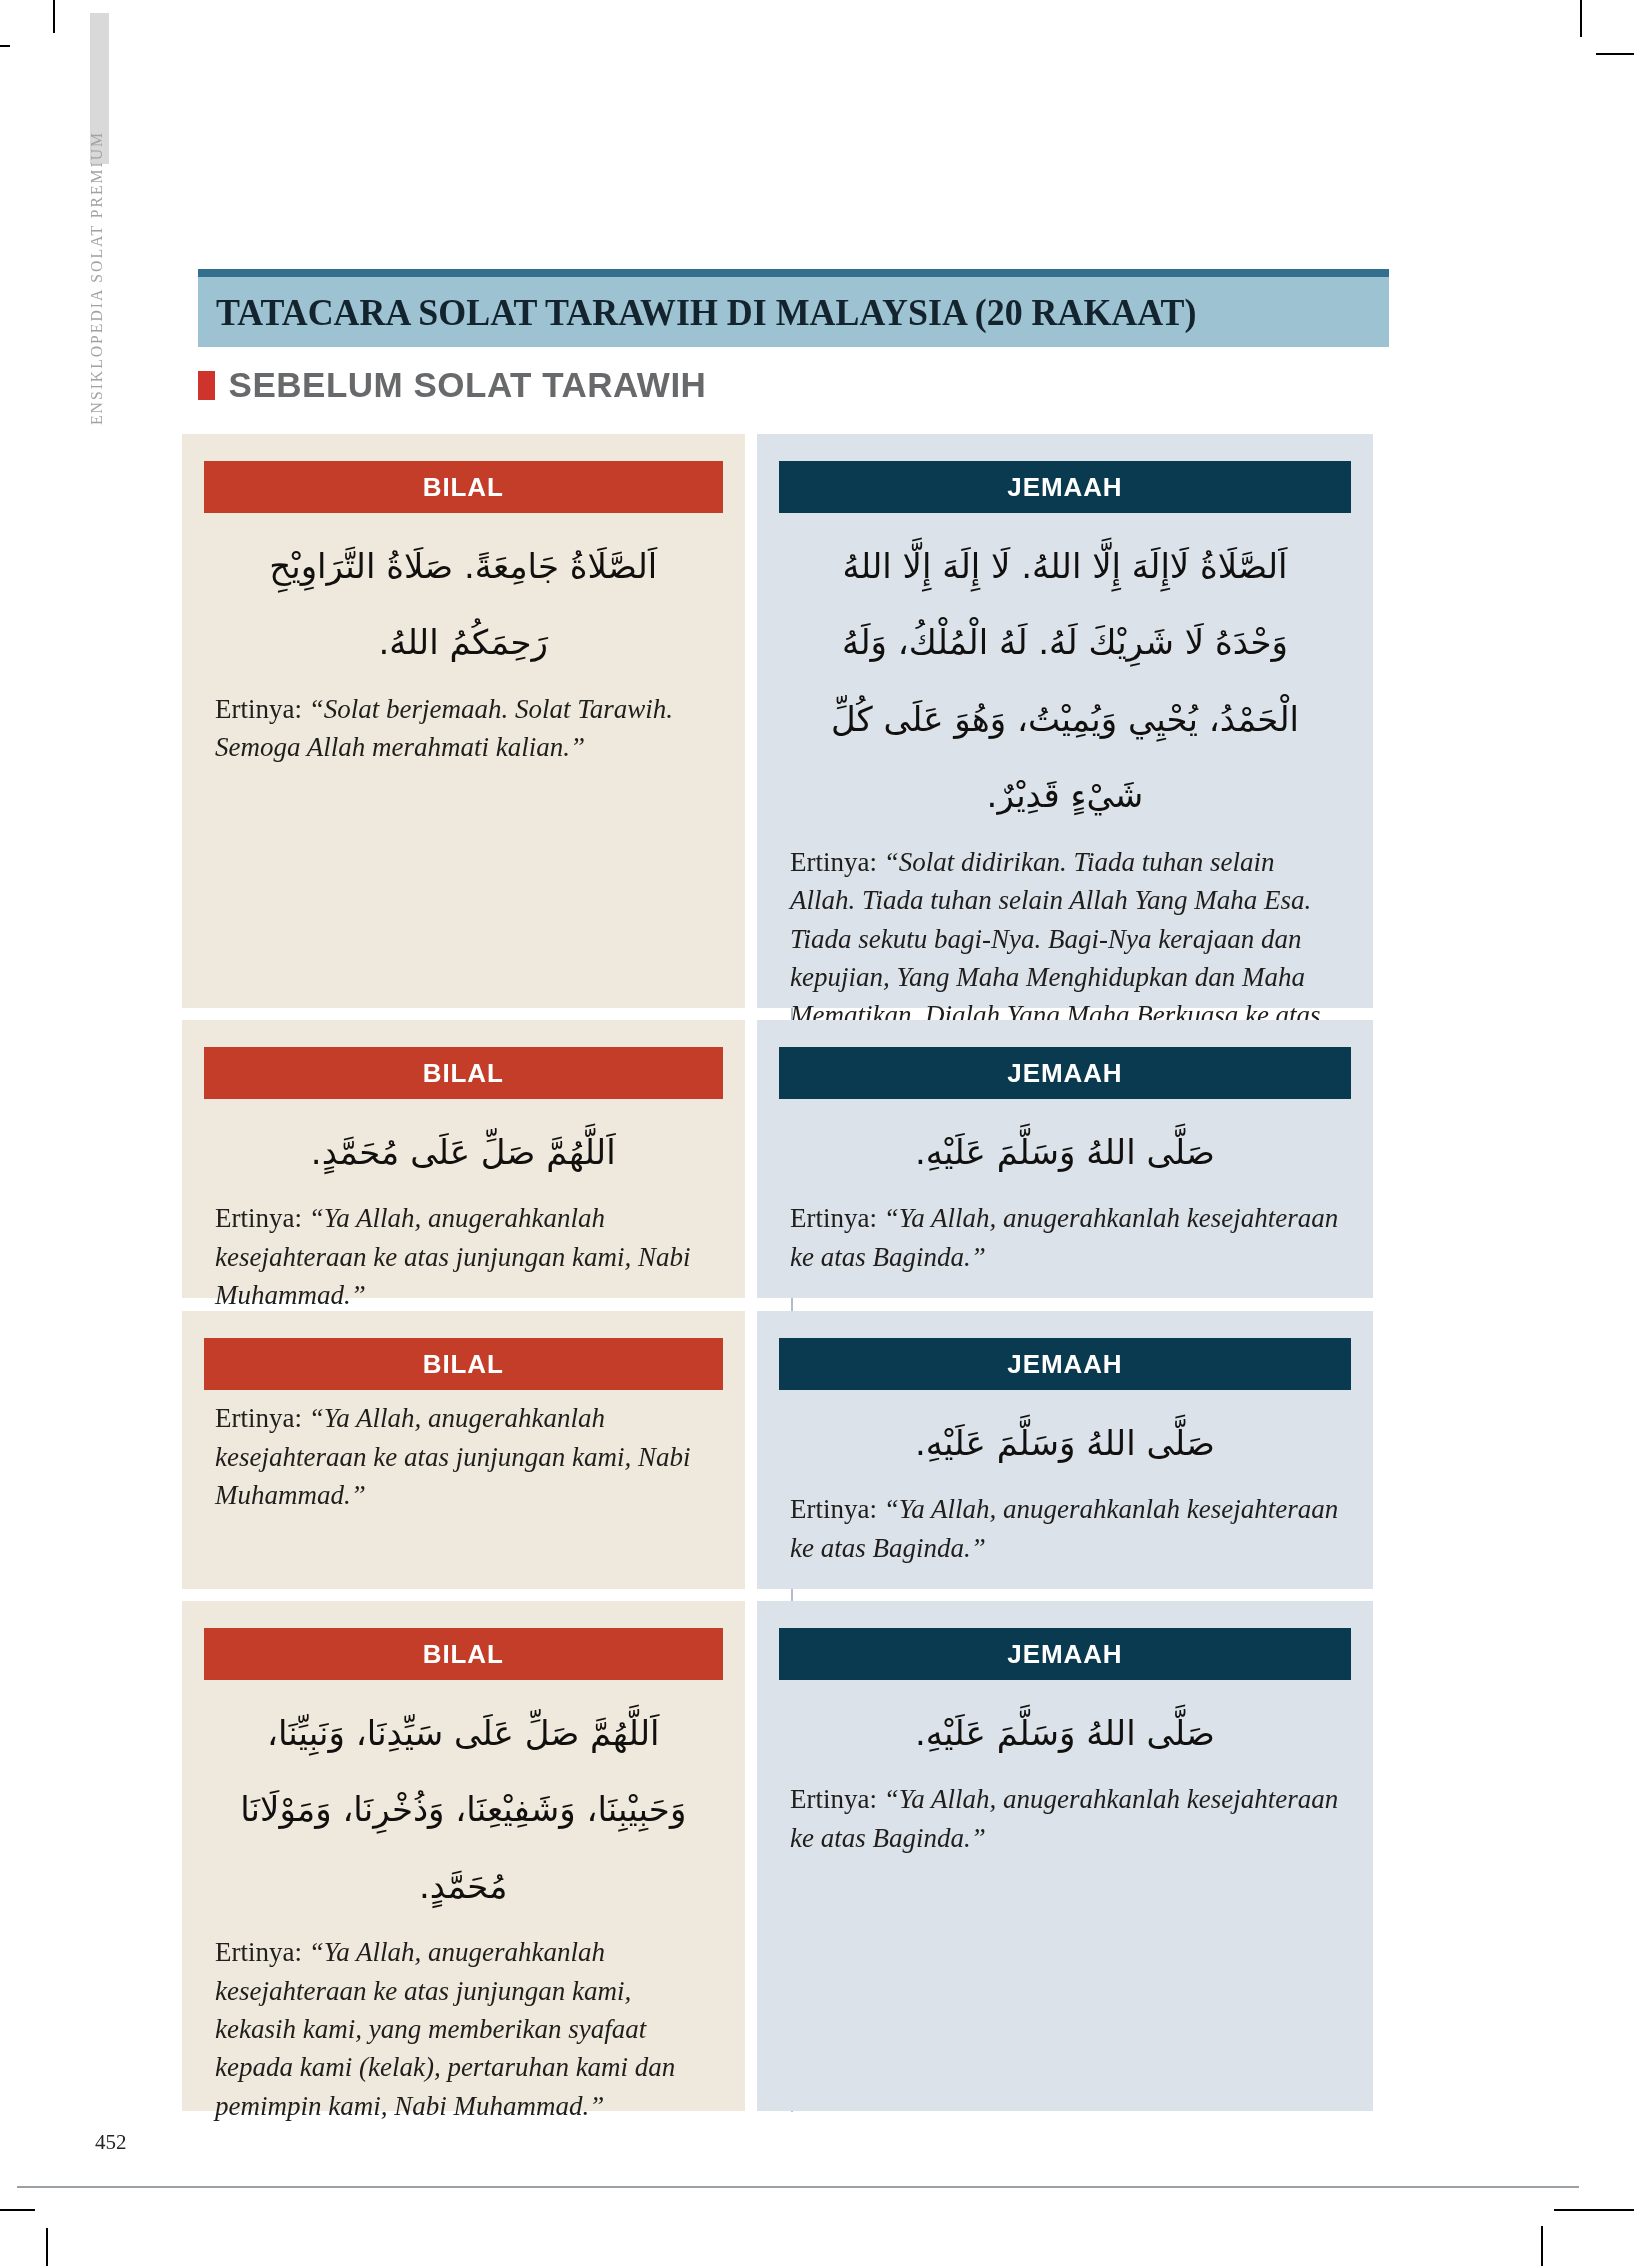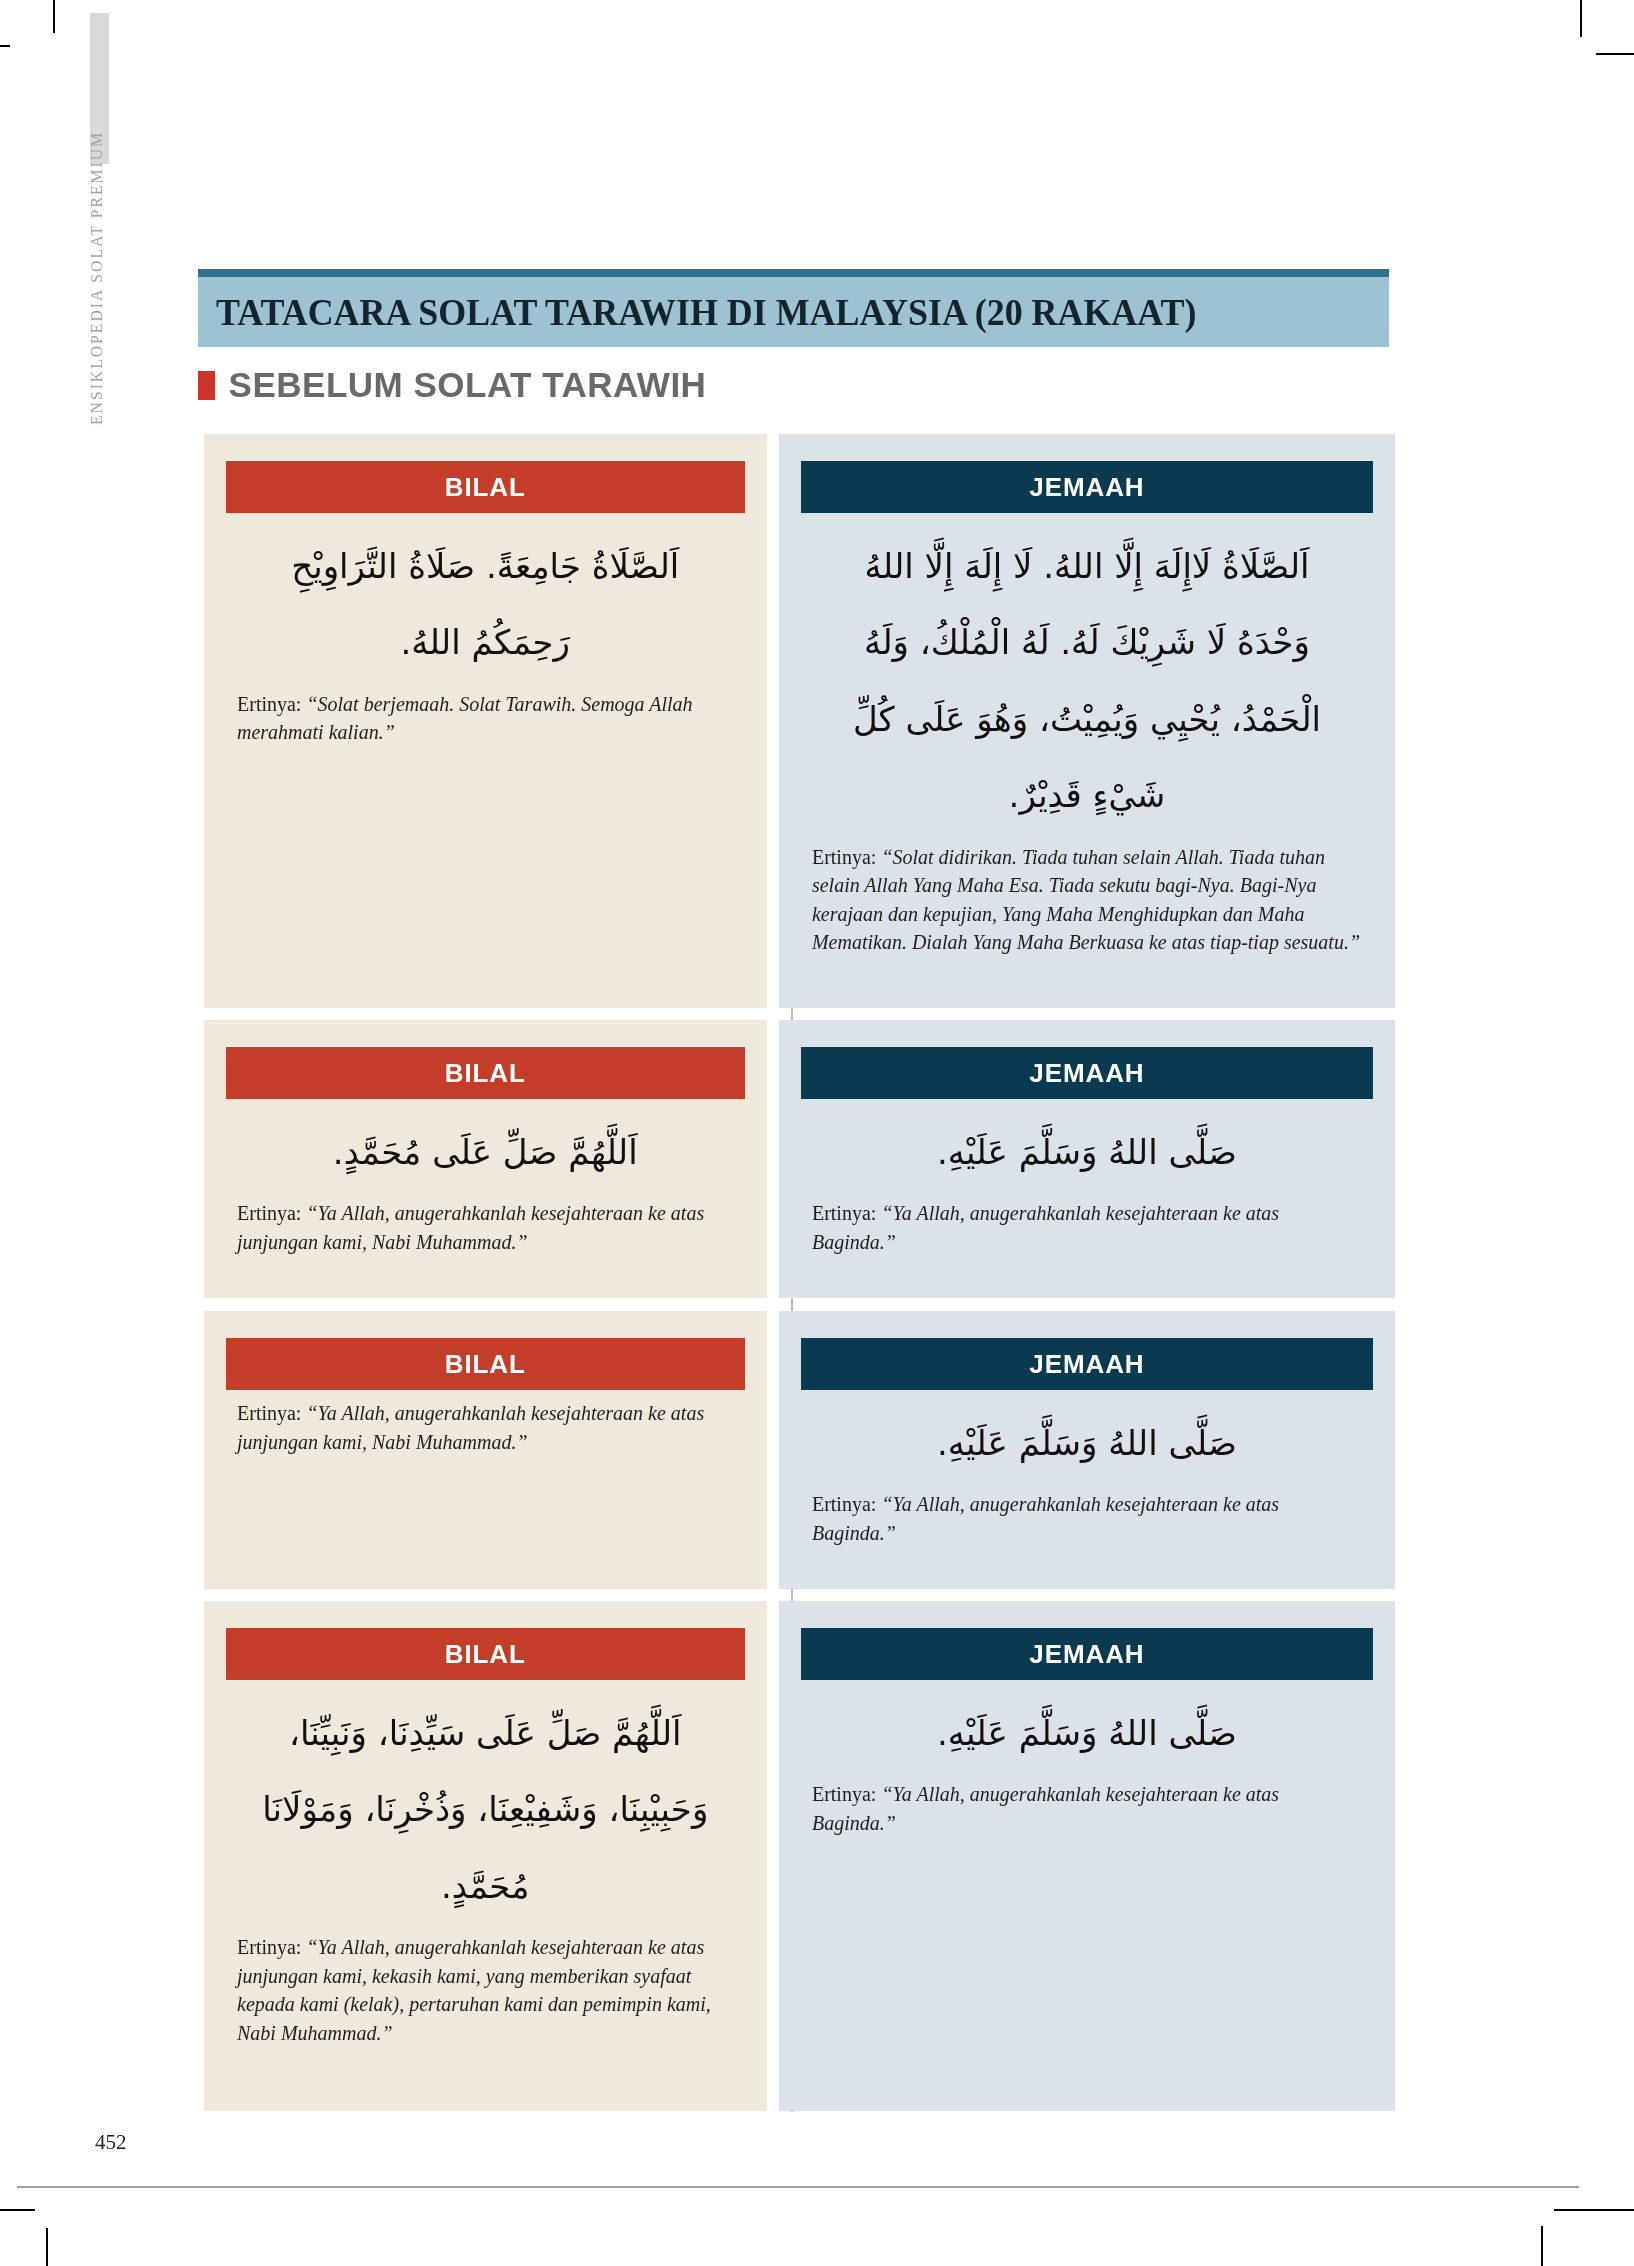--- a/index.html
+++ b/index.html
@@ -22,38 +22,38 @@
   .title-bar span{font-family:"Liberation Serif",serif;font-weight:bold;font-size:37px;
     color:#14242e;padding-left:18.5px;letter-spacing:0px;transform:scaleX(0.97);transform-origin:left center;white-space:nowrap;}
 
   
   .section-head{position:absolute;left:198px;top:365px;display:flex;align-items:center;}
   .section-square{width:16.6px;height:29px;background:#cf342c;margin-right:14px;}
   .section-label{font-family:"Liberation Sans",sans-serif;font-weight:bold;font-size:35px;
     color:#67696b;letter-spacing:0.5px;white-space:nowrap;}
 
   
-  .row{position:absolute;left:204px;width:1191px;display:flex;}
+  .row{position:absolute;left:182px;width:1191px;display:flex;}
   .cell{box-sizing:border-box;}
   .cell-bilal{width:588px;background:#eee9dc;}
   .cell-gap{width:13px;}
   .cell-jemaah{width:644px;background:#dbe2e9;}
   .col-divider{position:absolute;left:791px;top:434px;width:1.8px;height:1678px;background:#b5bdc4;}
 
   .band{height:52px;margin:27px 22px 0 22px;display:flex;align-items:center;justify-content:center;}
   .band-bilal{background:#c43d28;}
   .band-jemaah{background:#0a3a50;}
   .band span{font-family:"Liberation Sans",sans-serif;font-weight:bold;font-size:26px;
     color:#ffffff;letter-spacing:0.9px;}
 
   .arabic{direction:rtl;unicode-bidi:isolate;text-align:center;white-space:pre-line;
     font-family:"DejaVu Sans",sans-serif;font-size:34px;line-height:2.25;
     color:#11100e;padding:14.8px 31px 0 31px;}
 
-  .trans{margin:9.2px 33px 0 33px;font-family:"Liberation Serif",serif;font-size:20px;
+  .trans{margin:9.2px 33px 0 33px;font-family:"Liberation Serif",serif;font-size:27px;
     line-height:1.42;color:#1f1e1c;}
   .trans .lbl{font-style:normal;}
   .trans .quote{font-style:italic;}
 
   
   .page-number{position:absolute;left:95px;top:2130px;font-family:"Liberation Serif",serif;
     font-size:21px;color:#242424;}
   .footer-rule{position:absolute;left:16.6px;top:2186px;width:1562px;height:1.8px;background:#9aa0a3;}
 </style>
 </head>

